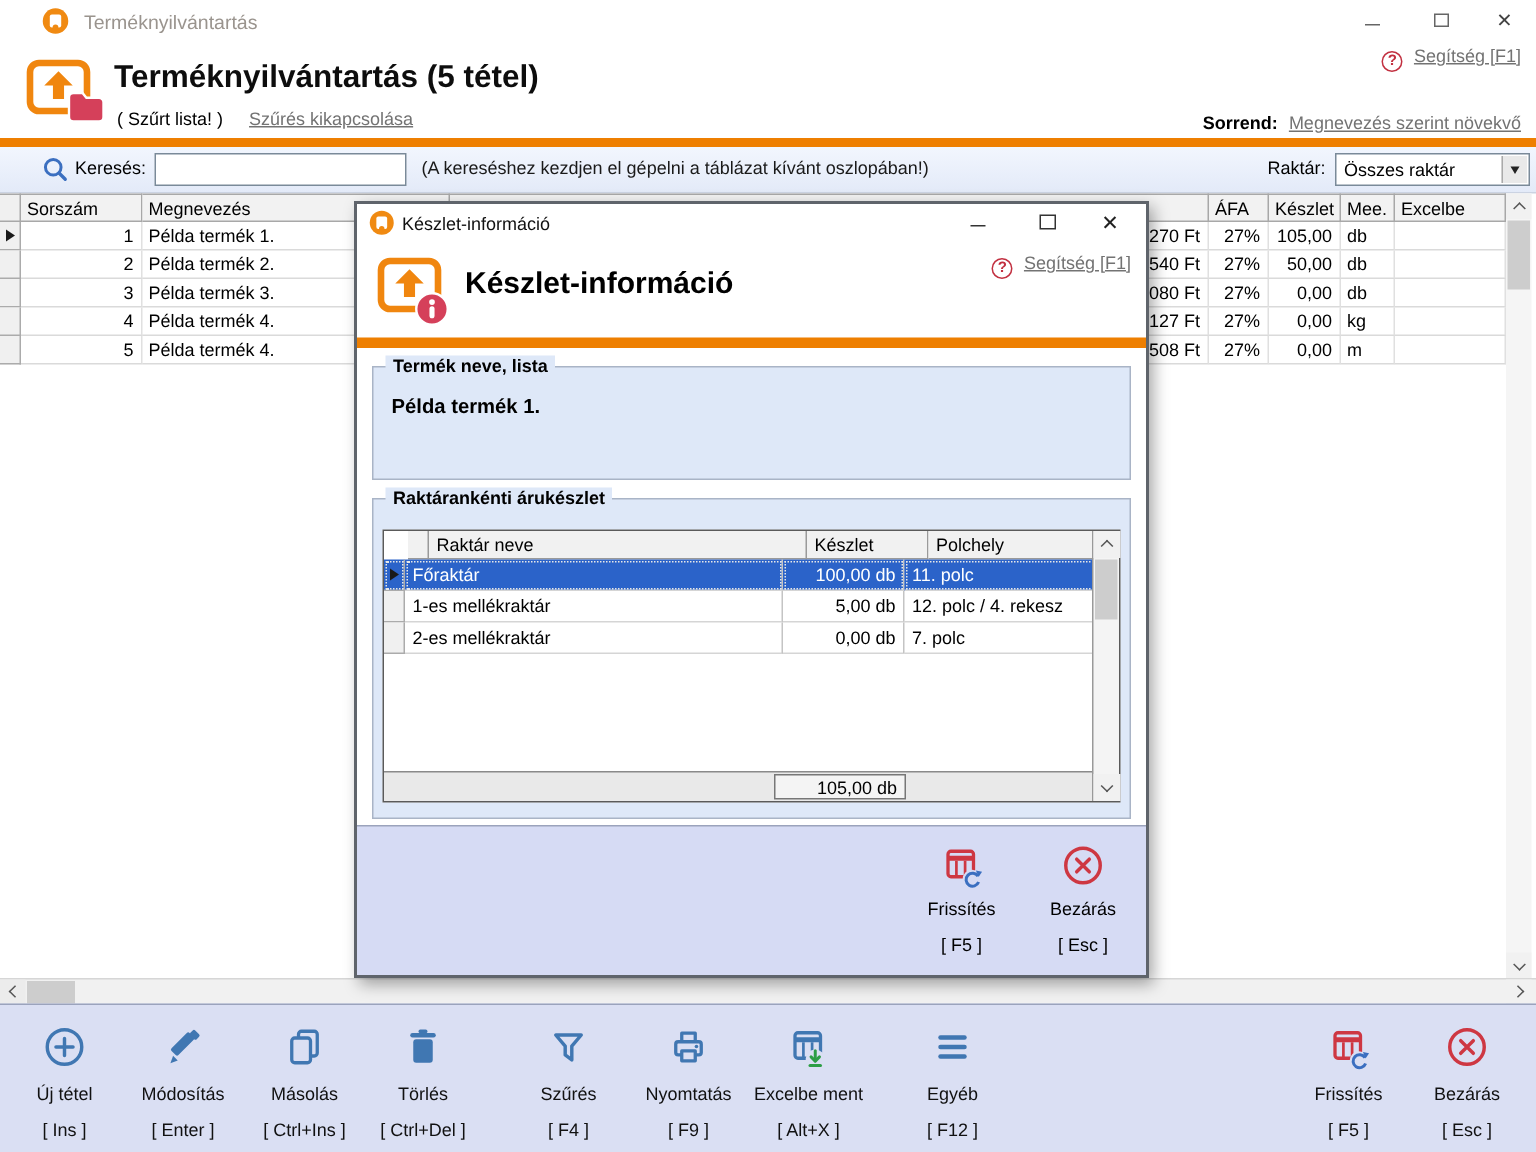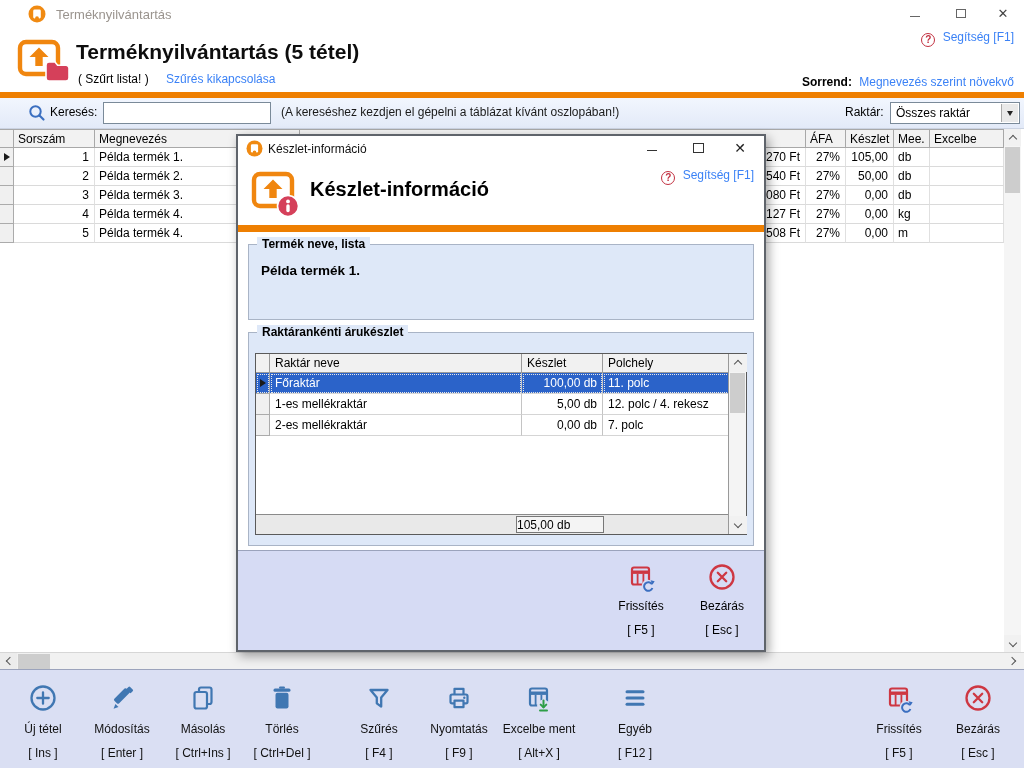--- a/index.html
+++ b/index.html
@@ -3,21 +3,21 @@
 <meta charset="utf-8">
 <style>
   * { margin:0; padding:0; box-sizing:border-box; }
   html,body { background:#cfcfcf; }
   .app {
     position:relative; width:1024px; height:768px; background:#fff;
     font-family:"Liberation Sans", sans-serif; font-size:12px; color:#000;
     overflow:hidden;
   }
   .abs { position:absolute; }
-  a.lnk { color:#3b82f6; cursor:pointer; }
+  a.lnk { color:#737373; text-decoration:underline; cursor:pointer; }
   b { font-weight:bold; }
 
   
   .titlebar { position:absolute; left:0; top:0; width:1024px; height:28px; background:#fff; }
   .titletxt { position:absolute; left:56px; top:7px; color:#9a948e; font-size:13px; }
   .wbtn { position:absolute; top:4px; width:34px; height:20px; text-align:center; color:#555; cursor:pointer; }
   .minbar { display:inline-block; width:10px; border-top:1.5px solid #666; margin-top:12px; }
   .maxbox { display:inline-block; width:10px; height:9px; border:1.4px solid #666; margin-top:5px; }
   .xglyph { font-size:13px; line-height:20px; color:#444; }
 
@@ -89,29 +89,29 @@
   .dorange { position:absolute; left:0; top:89px; width:526px; height:7px; background:#EE7F01; }
 
   .gbox { position:absolute; background:#DEE8F8; border:1px solid #A9B4C6; }
   .gboxlbl { position:absolute; top:-8px; left:8px; background:#DEE8F8; padding:0 5px; font-weight:bold; }
   .prodname { position:absolute; left:12px; top:18px; font-size:13.5px; font-weight:bold; }
   .prodinfo { position:absolute; left:12px; top:46px; width:480px; }
   .pi-val { font-weight:bold; }
 
   .dtable { position:absolute; left:6px; top:20px; width:492px; height:182px; background:#fff; border:1px solid #5a5a5a; }
   .drow { display:flex; height:21px; }
-  .dhead { height:19px; }
+  .dhead { height:19px;padding-left:16px; }
   .dc { border-right:1px solid #C4C4C4; border-bottom:1px solid #D5D5D5; padding:3px 5px 0 5px; white-space:nowrap; overflow:hidden; }
   .dhead .dc { background:#F1F1F1; border-right:1px solid #9A9A9A; border-bottom:1px solid #9A9A9A; padding-top:2px; }
   .dsel { width:14px; background:#F0F0F0; border-right:1px solid #ABABAB; border-bottom:1px solid #ABABAB; padding:0; text-align:center; }
   .w-rname{width:252px} .w-rqty{width:81px} .w-rshelf{width:127px}
   .drow.sel .dc { background:#2B63C9; color:#fff; outline:1px dotted #e8e8e8; outline-offset:-2px; }
   .dfootbar { position:absolute; left:0; bottom:0; width:472px; height:20px; background:#E9E9E9; border-top:1px solid #8a8a8a; }
   .dfootcell { position:absolute; left:260px; top:1px; width:88px; height:17px; background:#F4F4F4; border:1px solid #777;
-               padding:1px 5px 0 0; }
+               text-align:right; padding:1px 5px 0 0; }
   .dvscroll { position:absolute; right:0; top:0; width:18px; height:180px; background:#F4F4F4; border-left:1px solid #999; }
   .dsbtn { position:absolute; left:0; width:18px; height:18px; background:#F1F1F1; text-align:center; }
   .dfooter { position:absolute; left:0; bottom:0; width:526px; height:100px; background:#D6DBF4; border-top:1px solid #9BA3BC; }
   .dbtn { position:absolute; top:0; width:72px; height:100px; text-align:center; cursor:pointer; }
   .dbtn svg { margin-top:10px; }
   .dblabel { position:absolute; left:0; top:48px; width:72px; }
   .dbkey { position:absolute; left:0; top:72px; width:72px; }
   .badge { position:absolute; }
 </style>
 </head>

